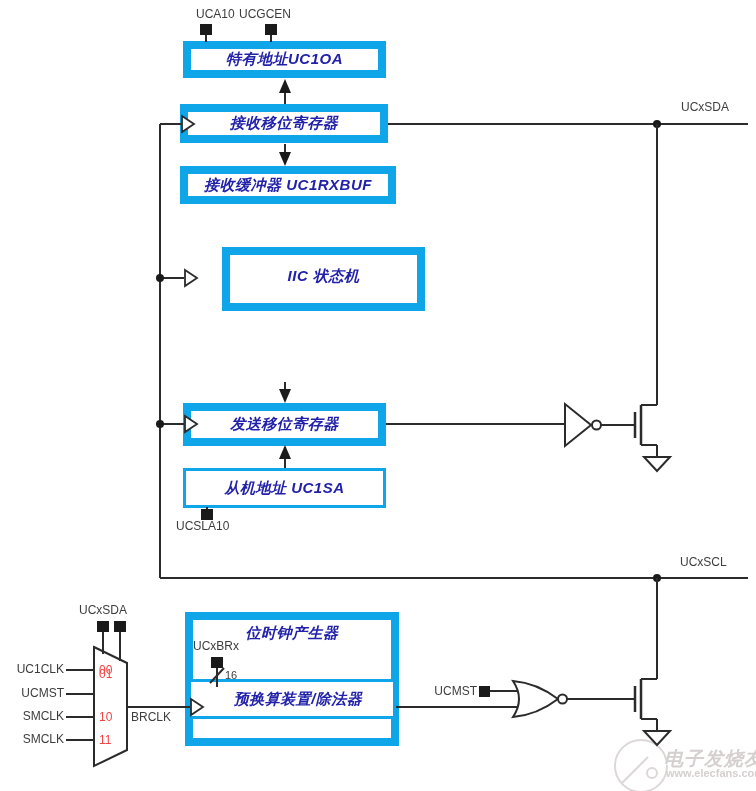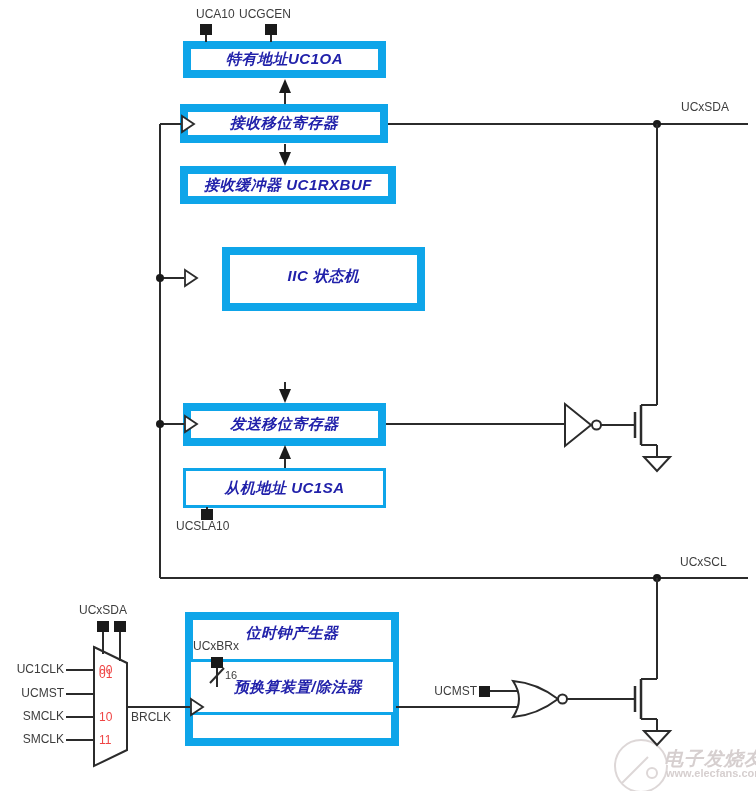--- a/index.html
+++ b/index.html
@@ -57,21 +57,21 @@
   </div>
 
   <div class="block" style="left:183px; top:468px; width:203px; height:40px; border-width:3px;">
     <span>从机地址  UC1SA</span>
   </div>
 
   <div class="block" style="left:185px; top:612px; width:214px; height:134px; align-items:flex-start;">
     <span style="margin-top:4px;">位时钟产生器</span>
   </div>
 
-  <div class="block" style="left:188px; top:659px; width:208px; height:56px; border-width:3px; padding-left:12px;">
+  <div class="block" style="left:188px; top:679px; width:208px; height:40px; border-width:3px; padding-left:12px;">
     <span>预换算装置/除法器</span>
   </div>
 
   <div class="label" style="left:184px; top:8px;margin-left:12px;">UCA10</div>
   <div class="label" style="left:239px; top:8px;">UCGCEN</div>
   <div class="label" style="left:681px; top:101px;">UCxSDA</div>
   <div class="label" style="left:176px; top:520px;">UCSLA10</div>
   <div class="label" style="left:680px; top:556px;">UCxSCL</div>
   <div class="label" style="left:79px;  top:604px;">UCxSDA</div>
   <div class="label r" style="left:8px; top:663px; width:56px;">UC1CLK</div>

